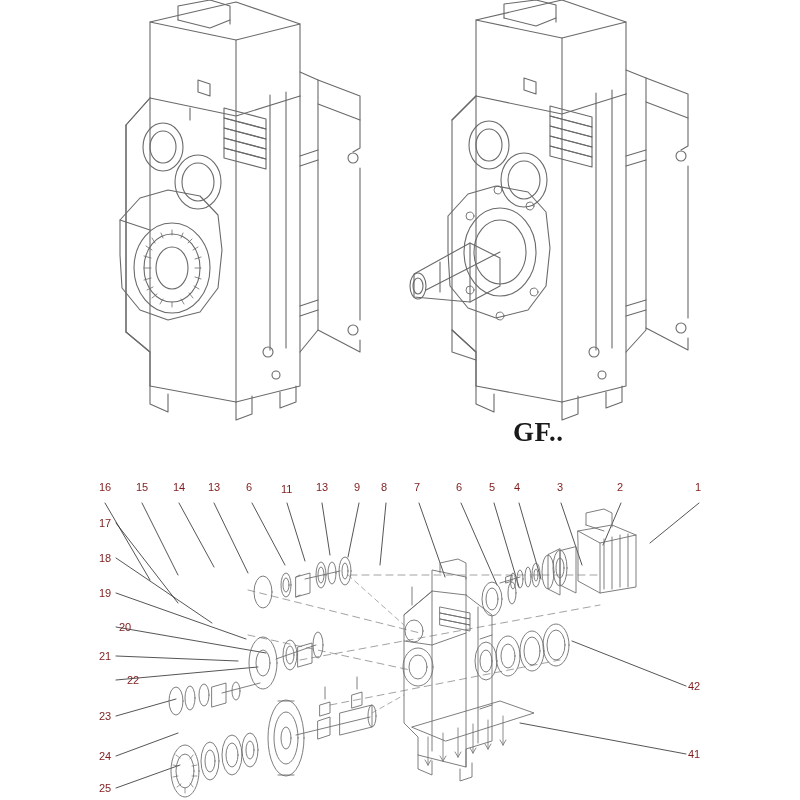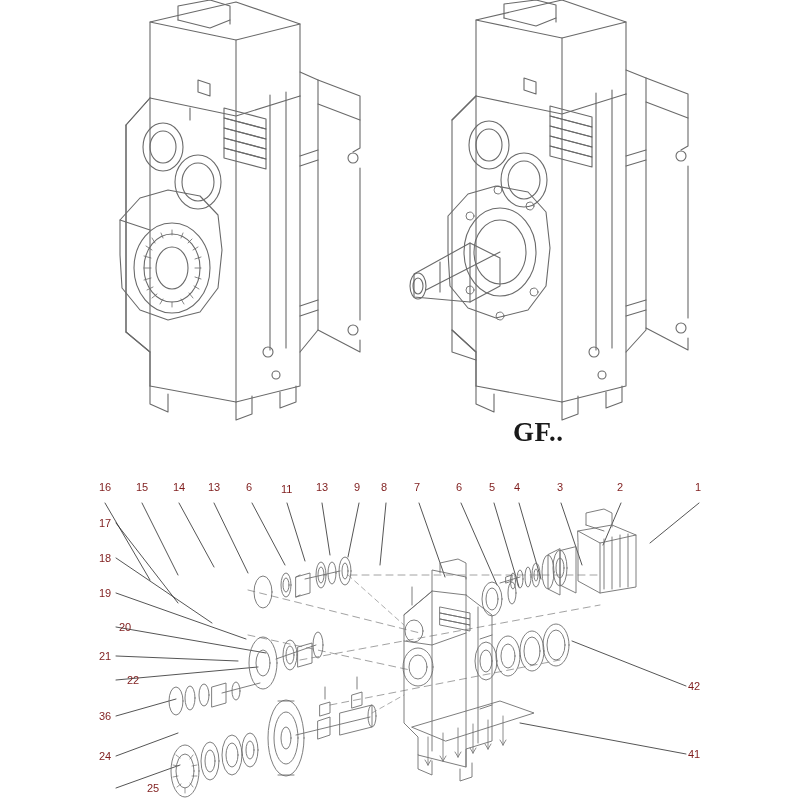--- a/index.html
+++ b/index.html
@@ -420,22 +420,22 @@
       <div class="callout" style="left:557px; top:26px;">3</div>
       <div class="callout" style="left:617px; top:26px;">2</div>
       <div class="callout" style="left:695px; top:26px;">1</div>
 
       <div class="callout" style="left:99px; top:62px;">17</div>
       <div class="callout" style="left:99px; top:97px;">18</div>
       <div class="callout" style="left:99px; top:132px;">19</div>
       <div class="callout" style="left:99px; top:166px;margin-left:20px;">20</div>
       <div class="callout" style="left:99px; top:195px;">21</div>
       <div class="callout" style="left:99px; top:219px;margin-left:28px;">22</div>
-      <div class="callout" style="left:99px; top:255px;">36</div>
+      <div class="callout" style="left:99px; top:255px;">23</div>
       <div class="callout" style="left:99px; top:295px;">24</div>
-      <div class="callout" style="left:99px; top:327px;margin-left:48px;">25</div>
+      <div class="callout" style="left:99px; top:327px;">25</div>
 
       <div class="callout" style="left:688px; top:225px;">42</div>
       <div class="callout" style="left:688px; top:293px;">41</div>
     </div>
   </div>
 
 </div>
 
 </body></html>

